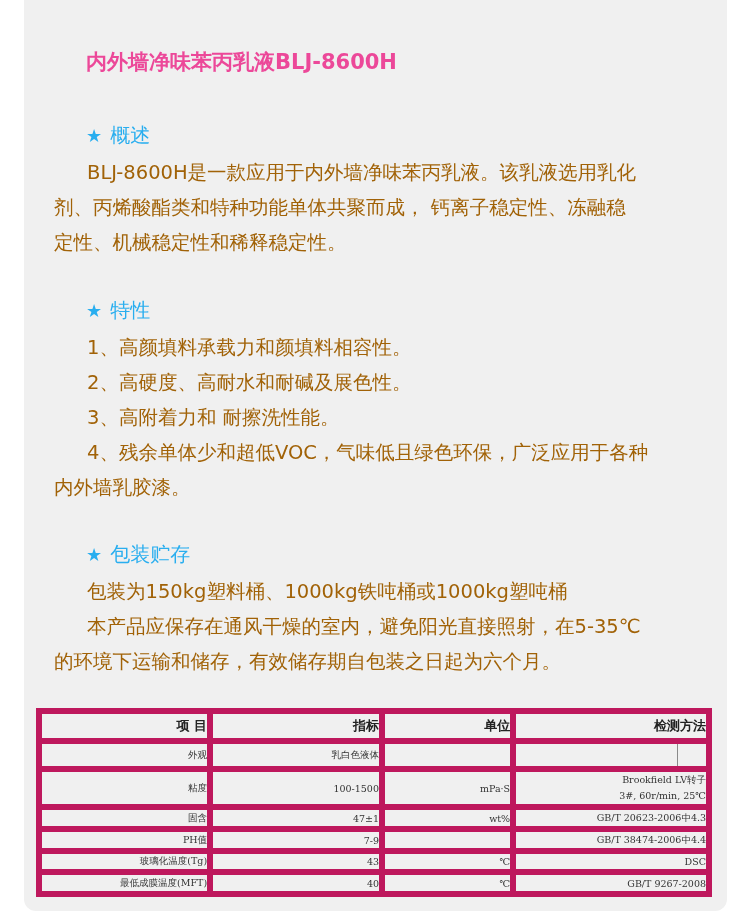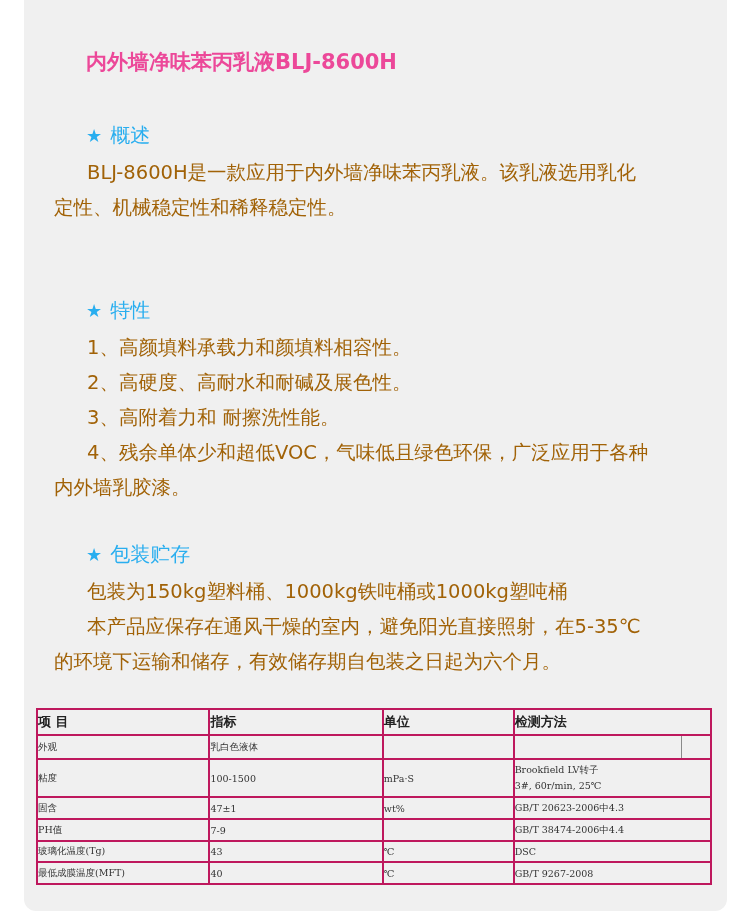--- a/index.html
+++ b/index.html
@@ -10,21 +10,21 @@
   .title { position:absolute; left:86px; top:48px; font-size:21px; font-weight:bold;
            color:#ec4899; letter-spacing:0px; white-space:nowrap; }
   .h2 { position:absolute; left:86px; font-size:20px; font-weight:normal; color:#29aeef; white-space:nowrap; }
   .h2 .star { font-size:18px; margin-right:8px; }
   .para { position:absolute; left:54px; width:650px; font-size:19.5px; line-height:35px;
           color:#a16207; }
   .para .line { display:block; white-space:nowrap; }
   .indent { padding-left:33px; }
   table.spec { position:absolute; left:36px; top:708px; width:676px; border-collapse:collapse;
                font-family: "DejaVu Serif", "Liberation Serif", serif; color:#333; }
-  table.spec td, table.spec th { border:2px solid #be185d; text-align:left; padding:0; }
+  table.spec td, table.spec th { border:6px solid #be185d; text-align:right; padding:0; }
   table.spec { border:1.5px solid #555; }
   table.spec th { font-family:"DejaVu Sans","Liberation Sans",sans-serif; font-size:13px; font-weight:bold;
                   height:24px; color:#222; }
   table.spec td { font-size:9.5px; }
   .c1 { width:172px; } .c2 { width:173px; } .c3 { width:130px; } .c4 { width:197px; }
   .split { display:flex; height:100%; }
   .split .a { flex:1; } .split .b { width:28px; border-left:1px solid #8a8a8a; }
   .small2 { line-height:16px; }
 </style>
 </head>
@@ -32,20 +32,21 @@
 
 <div class="card"></div>
 
 <div class="title">内外墙净味苯丙乳液BLJ-8600H</div>
 
 <div class="h2" style="top:122px;">
   <span class="star">★</span><span>概述</span>
 </div>
 <div class="para" style="top:155px;">
   <span class="line indent">BLJ-8600H是一款应用于内外墙净味苯丙乳液。该乳液选用乳化</span>
+  <span class="line">剂、丙烯酸酯类和特种功能单体共聚而成，  钙离子稳定性、冻融稳</span>
   <span class="line">定性、机械稳定性和稀释稳定性。</span>
 </div>
 
 <div class="h2" style="top:297px;">
   <span class="star">★</span><span>特性</span>
 </div>
 <div class="para" style="top:330px;">
   <span class="line indent">1、高颜填料承载力和颜填料相容性。</span>
   <span class="line indent">2、高硬度、高耐水和耐碱及展色性。</span>
   <span class="line indent">3、高附着力和 耐擦洗性能。</span>

